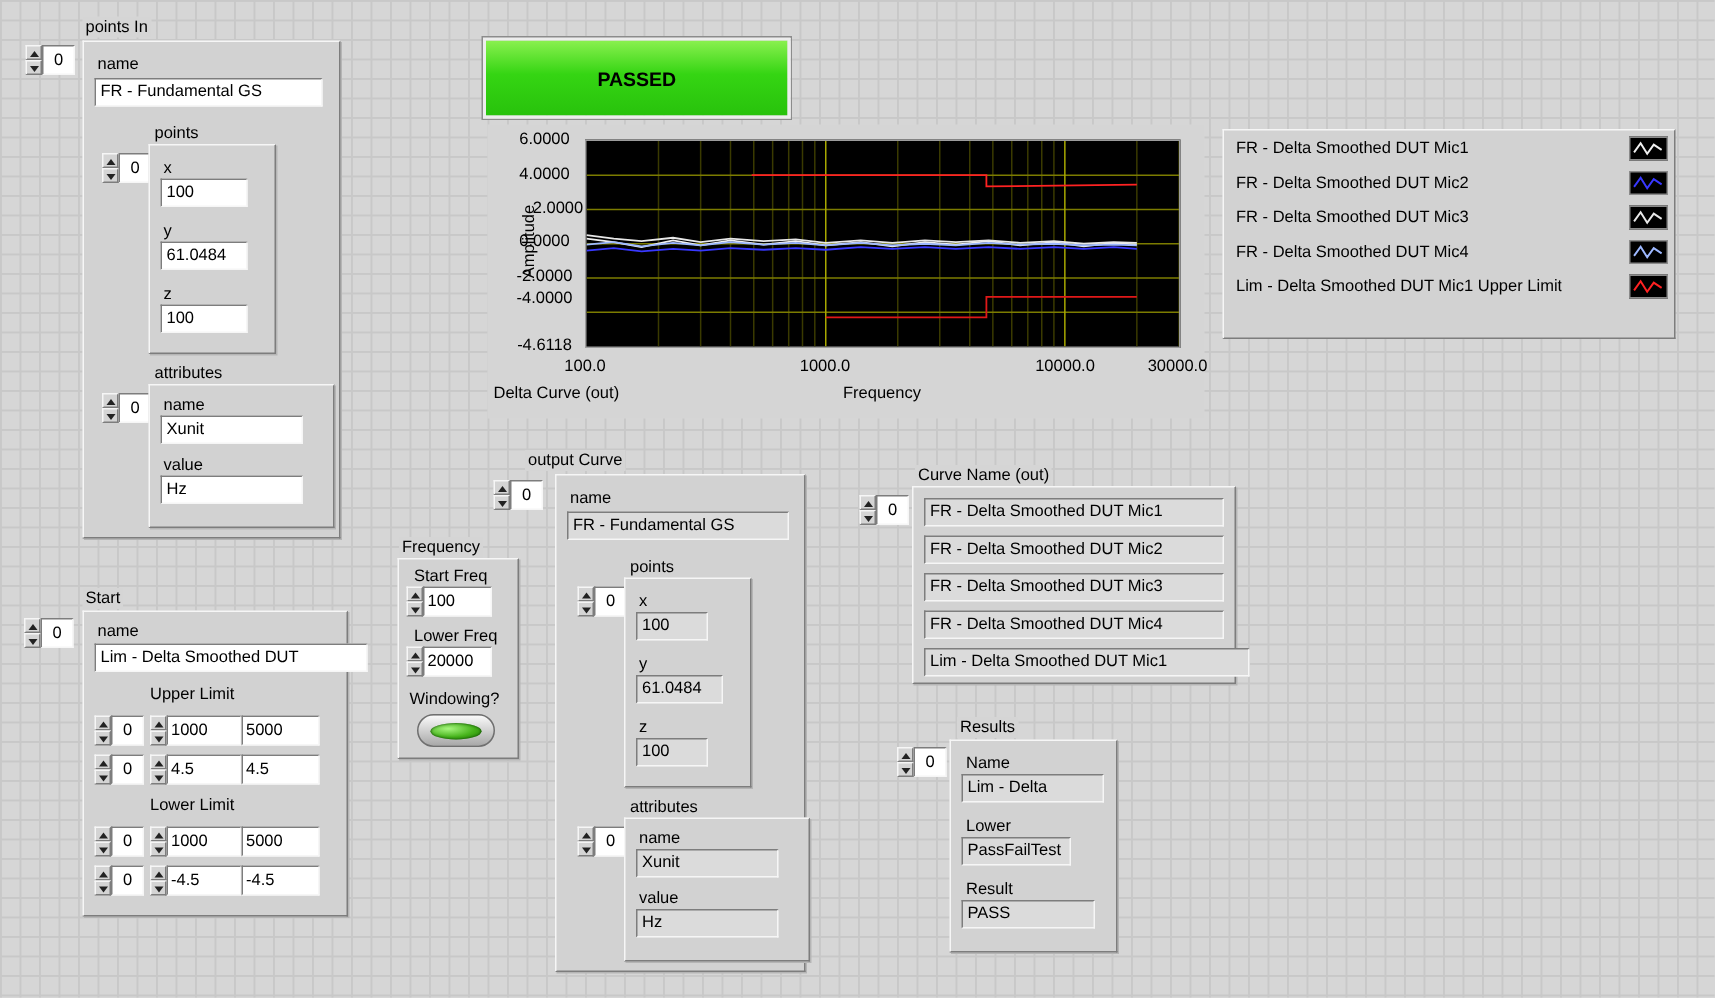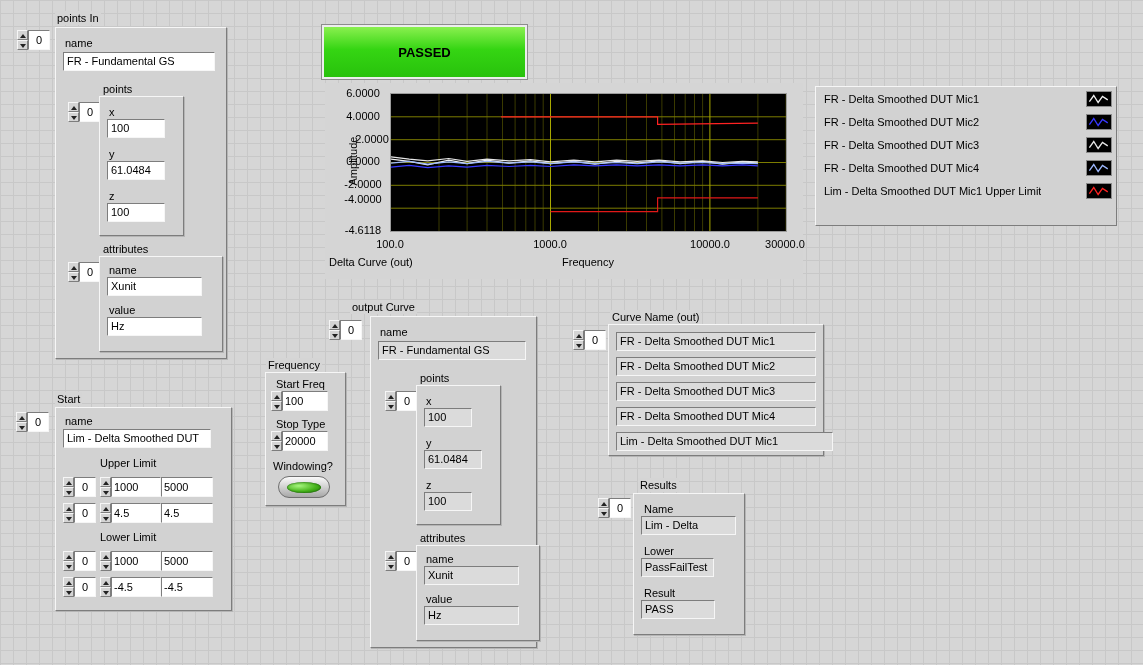--- a/index.html
+++ b/index.html
@@ -195,21 +195,21 @@
 <span class="lbl" style="left:55px;top:392px">Start</span>
 <div class="idx" style="left:16px;top:412px">
   <span class="spin">
       <b class="su"></b>
       <b class="sd"></b>
     </span>
   <span class="numbox">0</span>
 </div>
 <div class="cluster" style="left:55px;top:407px;width:177px;height:204px">
   <span class="lbl" style="left:7px;top:6px">name</span>
-  <div class="fld" style="left:7px;top:21px;width:148px">Lim - Delta Smoothed DUT</div>
+  <div class="fld" style="left:7px;top:21px;width:182px">Lim - Delta Smoothed DUT</div>
 
   <span class="lbl" style="left:42px;top:48px">Upper Limit</span>
   <div class="row" style="left:7px;top:69px">
     <span class="spin">
         <b class="su"></b>
         <b class="sd"></b>
       </span>
     <span class="numbox">0</span>
     <span class="gap"></span>
     <span class="spin">
@@ -268,21 +268,21 @@
 <span class="lbl" style="left:266px;top:358px">Frequency</span>
 <div class="cluster" style="left:265px;top:372px;width:81px;height:134px">
   <span class="lbl" style="left:8px;top:4px">Start Freq</span>
   <div class="row" style="left:5px;top:18px">
     <span class="spin">
         <b class="su"></b>
         <b class="sd"></b>
       </span>
     <span class="numbox num" style="width:46px">100</span>
   </div>
-  <span class="lbl" style="left:8px;top:44px">Stop Type</span>
+  <span class="lbl" style="left:8px;top:44px">Lower Freq</span>
   <div class="row" style="left:5px;top:58px">
     <span class="spin">
         <b class="su"></b>
         <b class="sd"></b>
       </span>
     <span class="numbox num" style="width:46px">20000</span>
   </div>
   <span class="lbl" style="left:5px;top:86px">Windowing?</span>
   <div class="toggle" style="left:12px;top:103px">
     <div class="toggle-led"></div>
@@ -357,14 +357,14 @@
       <b class="sd"></b>
     </span>
   <span class="numbox">0</span>
 </div>
 <div class="cluster" style="left:633px;top:493px;width:112px;height:142px">
   <span class="lbl" style="left:8px;top:8px">Name</span>
   <div class="fld ifld" style="left:7px;top:22px;width:95px">Lim - Delta</div>
   <span class="lbl" style="left:8px;top:50px">Lower</span>
   <div class="fld ifld" style="left:7px;top:64px;width:73px">PassFailTest</div>
   <span class="lbl" style="left:8px;top:92px">Result</span>
-  <div class="fld ifld" style="left:7px;top:106px;width:74px">PASS</div>
+  <div class="fld ifld" style="left:7px;top:106px;width:89px">PASS</div>
 </div>
 
 </body></html>

